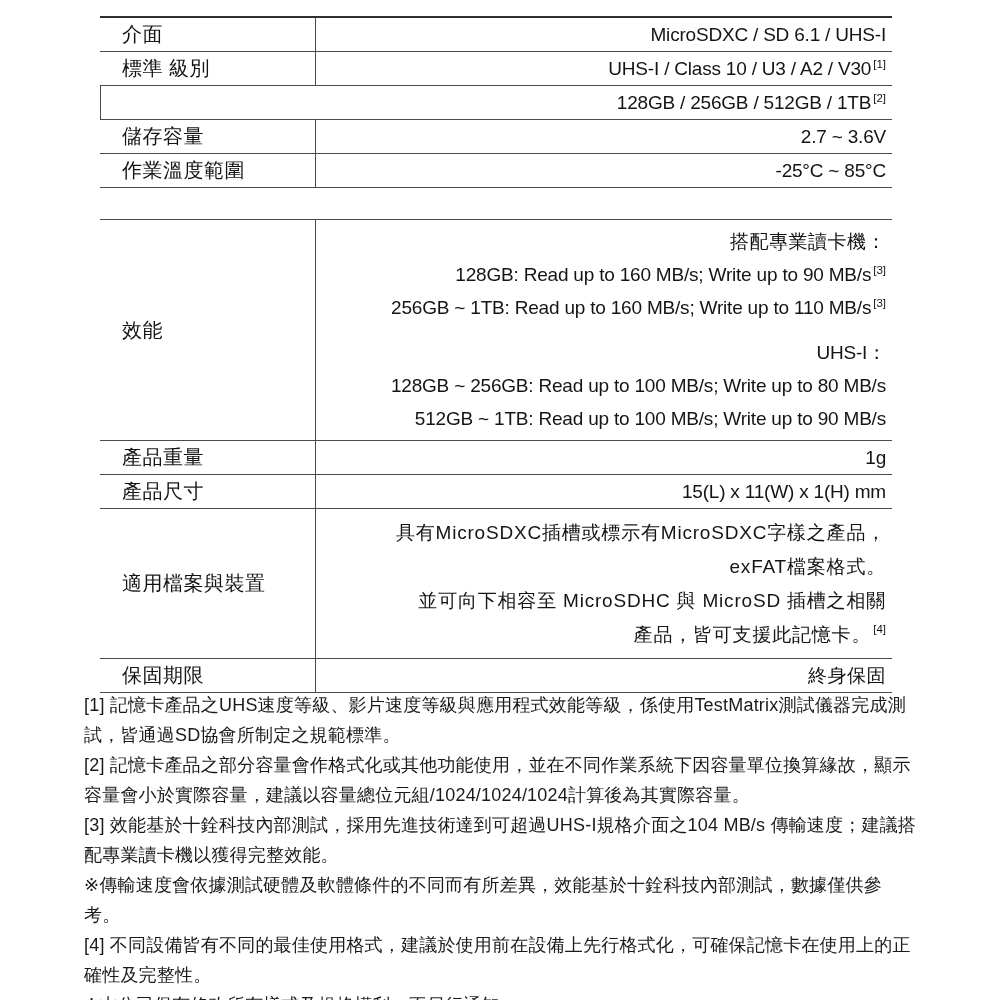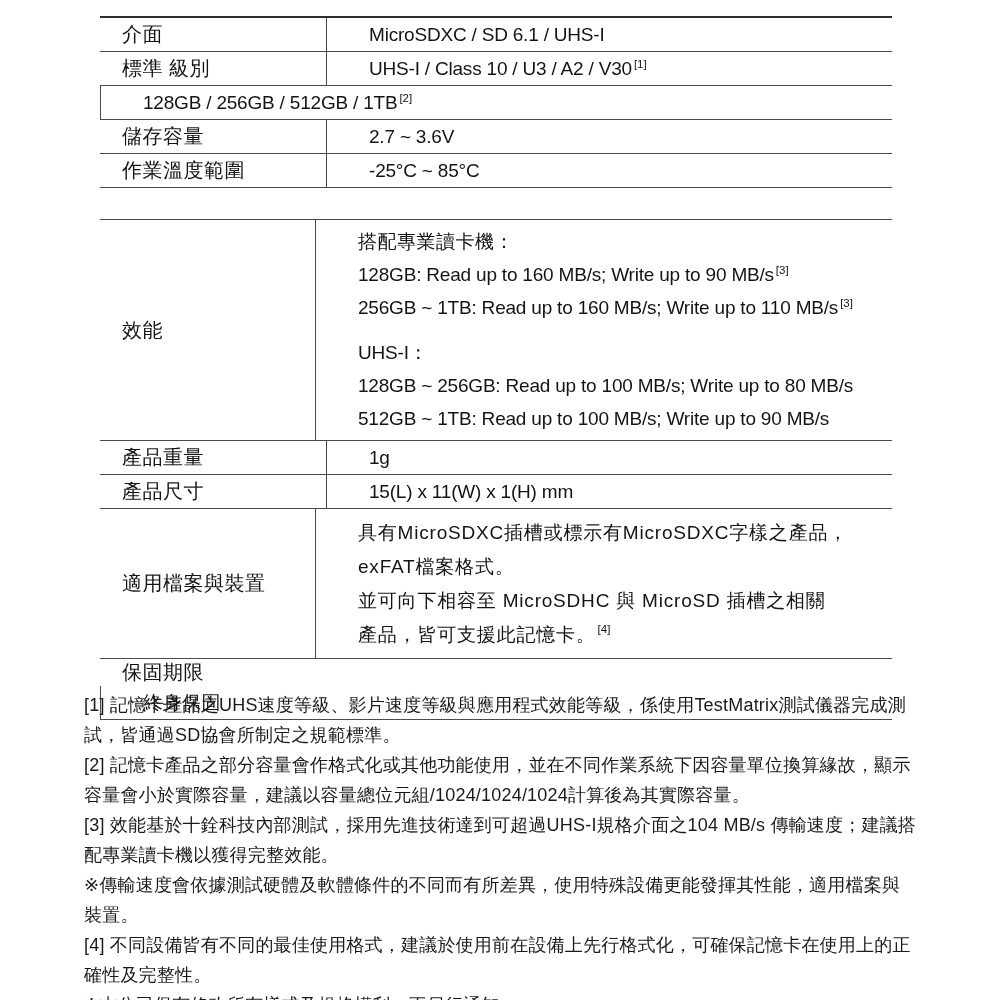--- a/index.html
+++ b/index.html
@@ -30,25 +30,25 @@
   .cell.value {
     flex:1;
     border-left:1.5px solid #4a4a4a;
     padding-left:42px;
     padding-right:6px;
     display:flex;
     flex-direction:column;
     justify-content:center;
     font-size:19px;
   }
-  .row.simple   { min-height:32px;gap:11px; }
+  .row.simple   { min-height:32px; }
   .row.perf     { min-height:221px; }
   .row.files    { min-height:150px; }
-  .row.warranty { min-height:33px;flex-direction:column; }
-  .vline { line-height:33px; white-space:nowrap; letter-spacing:-0.2px; }
+  .row.warranty { min-height:33px; }
+  .vline { line-height:33px; white-space:nowrap; letter-spacing:-0.2px;text-align:right; }
   .files .vline { line-height:34px; letter-spacing:0.8px; }
   .gap { height:12px; }
   sup.ref {
     font-size:11.5px;
     line-height:0;
     vertical-align:super;
     margin-left:2px;
     letter-spacing:0;
   }
   .cjk { letter-spacing:0.5px; }
@@ -166,16 +166,16 @@
       <div class="vline"><span class="cjk">終身保固</span></div>
     </div>
   </div>
 
 </div>
 
 <div class="footnotes">
   <p>[1] 記憶卡產品之UHS速度等級、影片速度等級與應用程式效能等級，係使用TestMatrix測試儀器完成測試，皆通過SD協會所制定之規範標準。</p>
   <p>[2] 記憶卡產品之部分容量會作格式化或其他功能使用，並在不同作業系統下因容量單位換算緣故，顯示容量會小於實際容量，建議以容量總位元組/1024/1024/1024計算後為其實際容量。</p>
   <p>[3] 效能基於十銓科技內部測試，採用先進技術達到可超過UHS-I規格介面之104 MB/s 傳輸速度；建議搭配專業讀卡機以獲得完整效能。</p>
-  <p>※傳輸速度會依據測試硬體及軟體條件的不同而有所差異，使用特殊設備更能發揮其性能，適用檔案與裝置。</p>
+  <p>※傳輸速度會依據測試硬體及軟體條件的不同而有所差異，效能基於十銓科技內部測試，數據僅供參考。</p>
   <p>[4] 不同設備皆有不同的最佳使用格式，建議於使用前在設備上先行格式化，可確保記憶卡在使用上的正確性及完整性。</p>
   <p>※本公司保有修改所有樣式及規格權利，不另行通知。</p>
 </div>
 
 </body></html>

